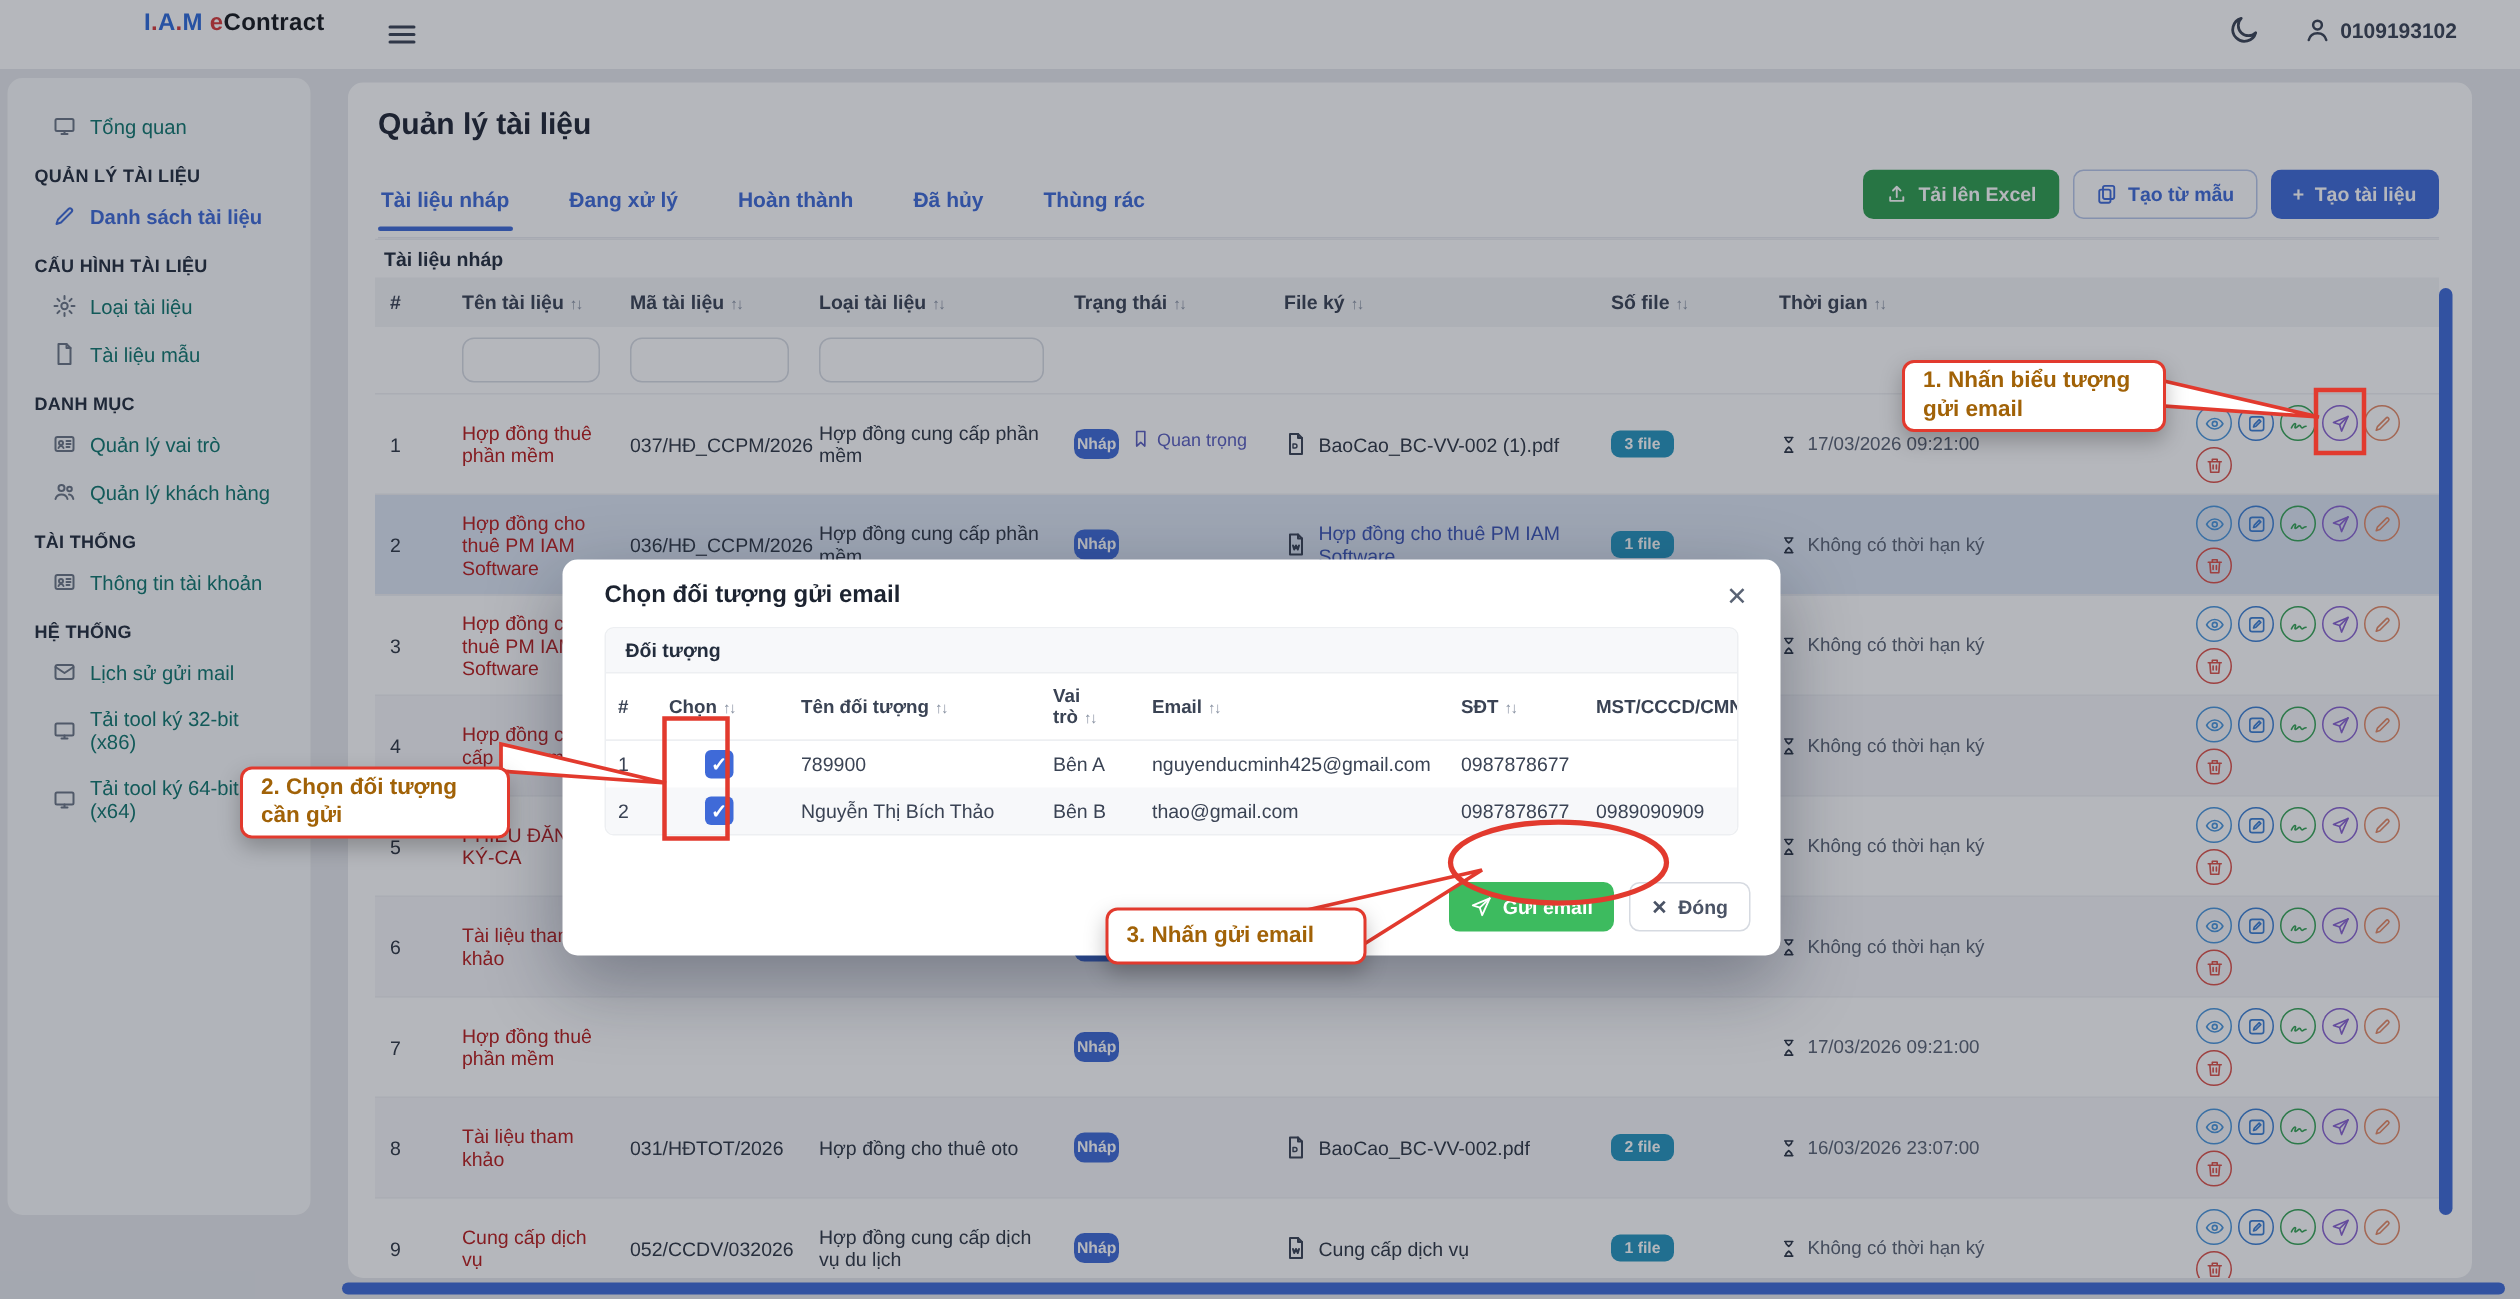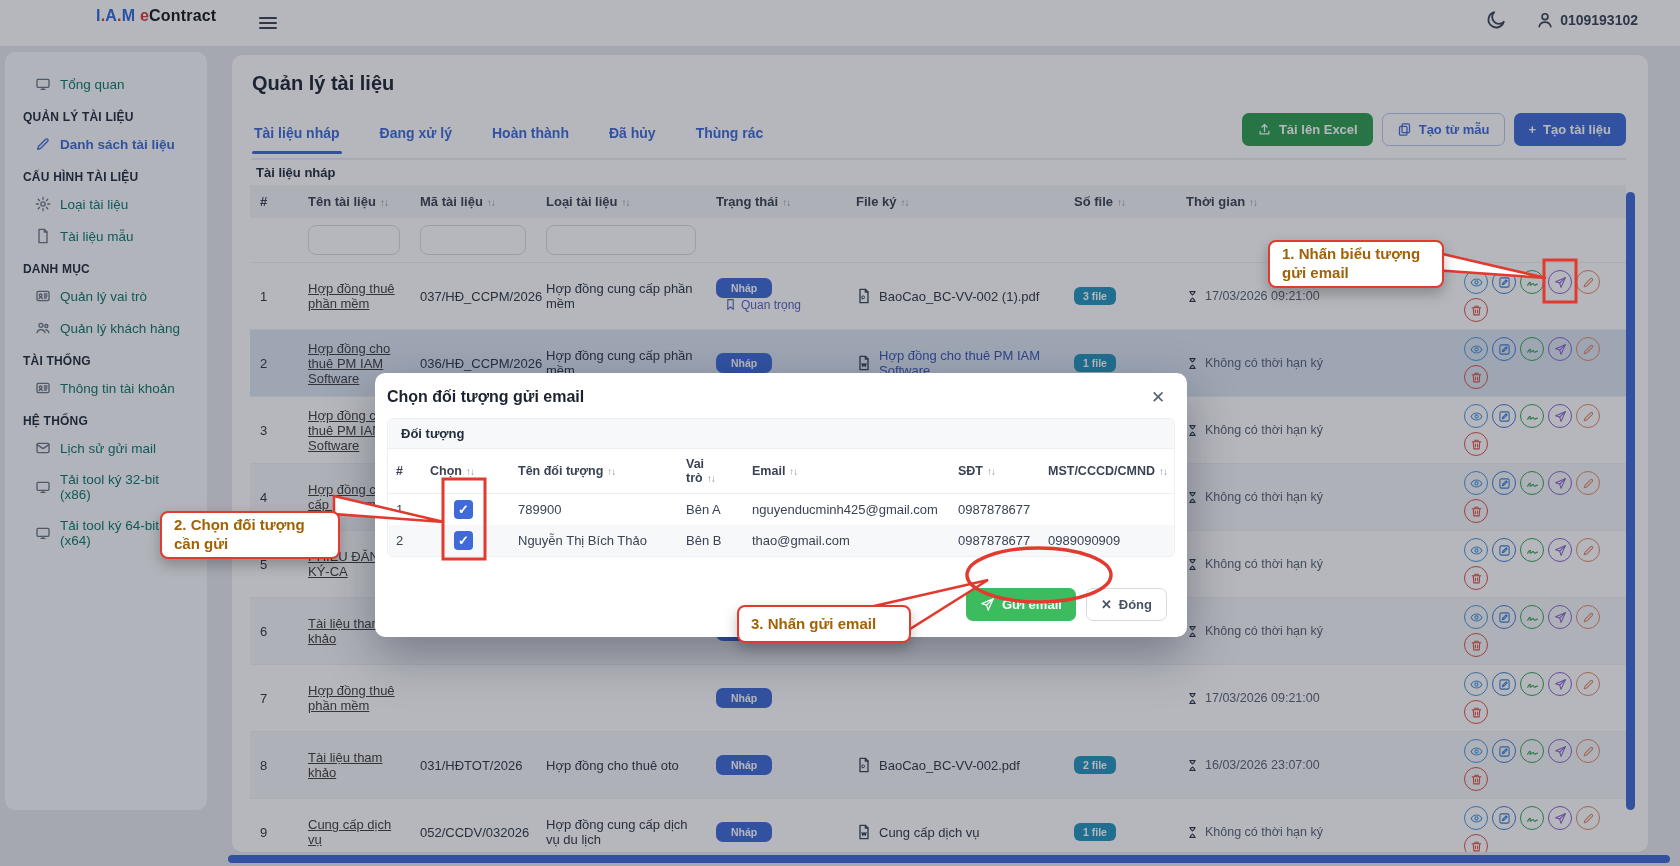--- a/index.html
+++ b/index.html
@@ -44,23 +44,23 @@
   .caption-bar { height:26px; display:flex; align-items:center; font-size:13px; font-weight:bold; color:#232d3d; border-top:1px solid #edeff2; padding-left:6px; }
   table.doc { width:100%; border-collapse:collapse; table-layout:fixed; }
   table.doc th { background:#f4f5f7; font-size:13px; font-weight:bold; color:#3a4354; text-align:left; padding:9px 10px; }
   .sort { font-size:10px; color:#8a93a3; letter-spacing:-1px; margin-left:4px; }
   tr.filter-row td { padding:6px 8px 8px; border-bottom:1px solid #eef0f3; }
   .filter-input { width:100%; height:30px; border:1px solid #d8dce3; border-radius:8px; background:#fff; }
   table.doc td { padding:7px 10px; font-size:13px; color:#2f3744; vertical-align:middle; border-bottom:1px solid #f0f1f4; }
   tr.row-even td { background:#f6f7f9; }
   tr.row-selected td { background:#dde6f4; }
   .num-cell { color:#555f6e; }
-  a.doc-link { color:#404040; text-decoration:underline; cursor:pointer; }
+  a.doc-link { color:#b91c1c; cursor:pointer; }
   tr.row-selected .file-name { color:#3c55b5; }
-  .badge-status { display:inline-block; background:#3f6ad8; color:#fff; font-size:10.5px; font-weight:bold; padding:4px 15px; border-radius:7px; }
+  .badge-status { display:inline-block; background:#3f6ad8; color:#fff; font-size:10.5px; font-weight:bold; padding:4px 2px; border-radius:7px; }
   .chip-important { display:inline-flex; align-items:center; gap:4px; color:#5a5fc0; font-size:12px; margin-left:8px; }
   .chip-important .icon { width:13px; height:13px; }
   .file-cell { display:flex; align-items:center; gap:7px; }
   .file-cell .icon { width:16px; height:16px; color:#3a4354; flex:0 0 16px; }
   .badge-count { display:inline-block; background:#2596be; color:#fff; font-size:10.5px; font-weight:bold; padding:3px 9px; border-radius:6px; }
   .time-cell { display:flex; align-items:center; gap:6px; color:#5a6374; font-size:12.5px; }
   .time-cell .icon { width:13px; height:13px; color:#2b3445; flex:0 0 13px; }
   .actions-cell { padding-left:112px !important; }
   .actions-wrap { display:flex; flex-wrap:wrap; gap:4px; width:150px; }
   .act { width:24px; height:24px; border-radius:50%; border:1.4px solid currentColor; display:flex; align-items:center; justify-content:center; cursor:pointer; background:transparent; }
@@ -69,21 +69,21 @@
   .act-send { color:#8a63d2; } .act-annotate { color:#e58a66; } .act-delete { color:#dd5149; }
 
   
   .vscroll { position:absolute; left:1626px; top:192px; width:9px; height:618px; background:#3f6ad8; border-radius:5px; z-index:10; }
   .hscroll { position:absolute; left:228px; right:10px; bottom:3px; height:8px; background:#3f6ad8; border-radius:4px; z-index:10; }
 
   
   .backdrop { position:absolute; inset:0; background:rgba(24,32,48,.32); z-index:30; }
 
   
-  .modal { position:absolute; left:375px; top:373px; width:812px; height:264px; background:#fff; border-radius:10px; box-shadow:0 18px 50px rgba(15,23,42,.35); z-index:40; padding:15px 12px; }
+  .modal { position:absolute; left:375px; top:373px; width:812px; height:264px; background:#fff; border-radius:10px; box-shadow:0 18px 50px rgba(15,23,42,.35); z-index:40; padding:15px 28px; }
   .modal-title { font-size:16px; font-weight:bold; color:#1c2330; }
   .modal-close { position:absolute; right:18px; top:13px; width:22px; height:22px; font-size:17px; color:#5a6374; display:flex; align-items:center; justify-content:center; cursor:pointer; }
   .mtable-wrap { margin-top:12px; border:1px solid #edeff2; border-radius:6px; overflow:hidden; }
   .mcaption { background:#f7f8fa; padding:7px 13px; font-size:13px; font-weight:bold; color:#232d3d; }
   table.mtable { width:100%; border-collapse:collapse; table-layout:fixed; }
   table.mtable th { font-size:12.5px; font-weight:bold; color:#3a4354; text-align:left; padding:8px 8px; border-top:1px solid #edeff2; border-bottom:1px solid #edeff2; background:#fff; }
   table.mtable td { font-size:13px; color:#3a4354; padding:6px 8px; height:31px; }
   table.mtable tr.m-even td { background:#f7f8fa; }
   .checkbox { width:19px; height:19px; background:#3f6ad8; border-radius:4px; margin-left:24px; display:flex; align-items:center; justify-content:center; color:#fff; font-size:13px; font-weight:bold; cursor:pointer; }
   .modal-footer { position:absolute; right:20px; bottom:16px; display:flex; gap:10px; }

